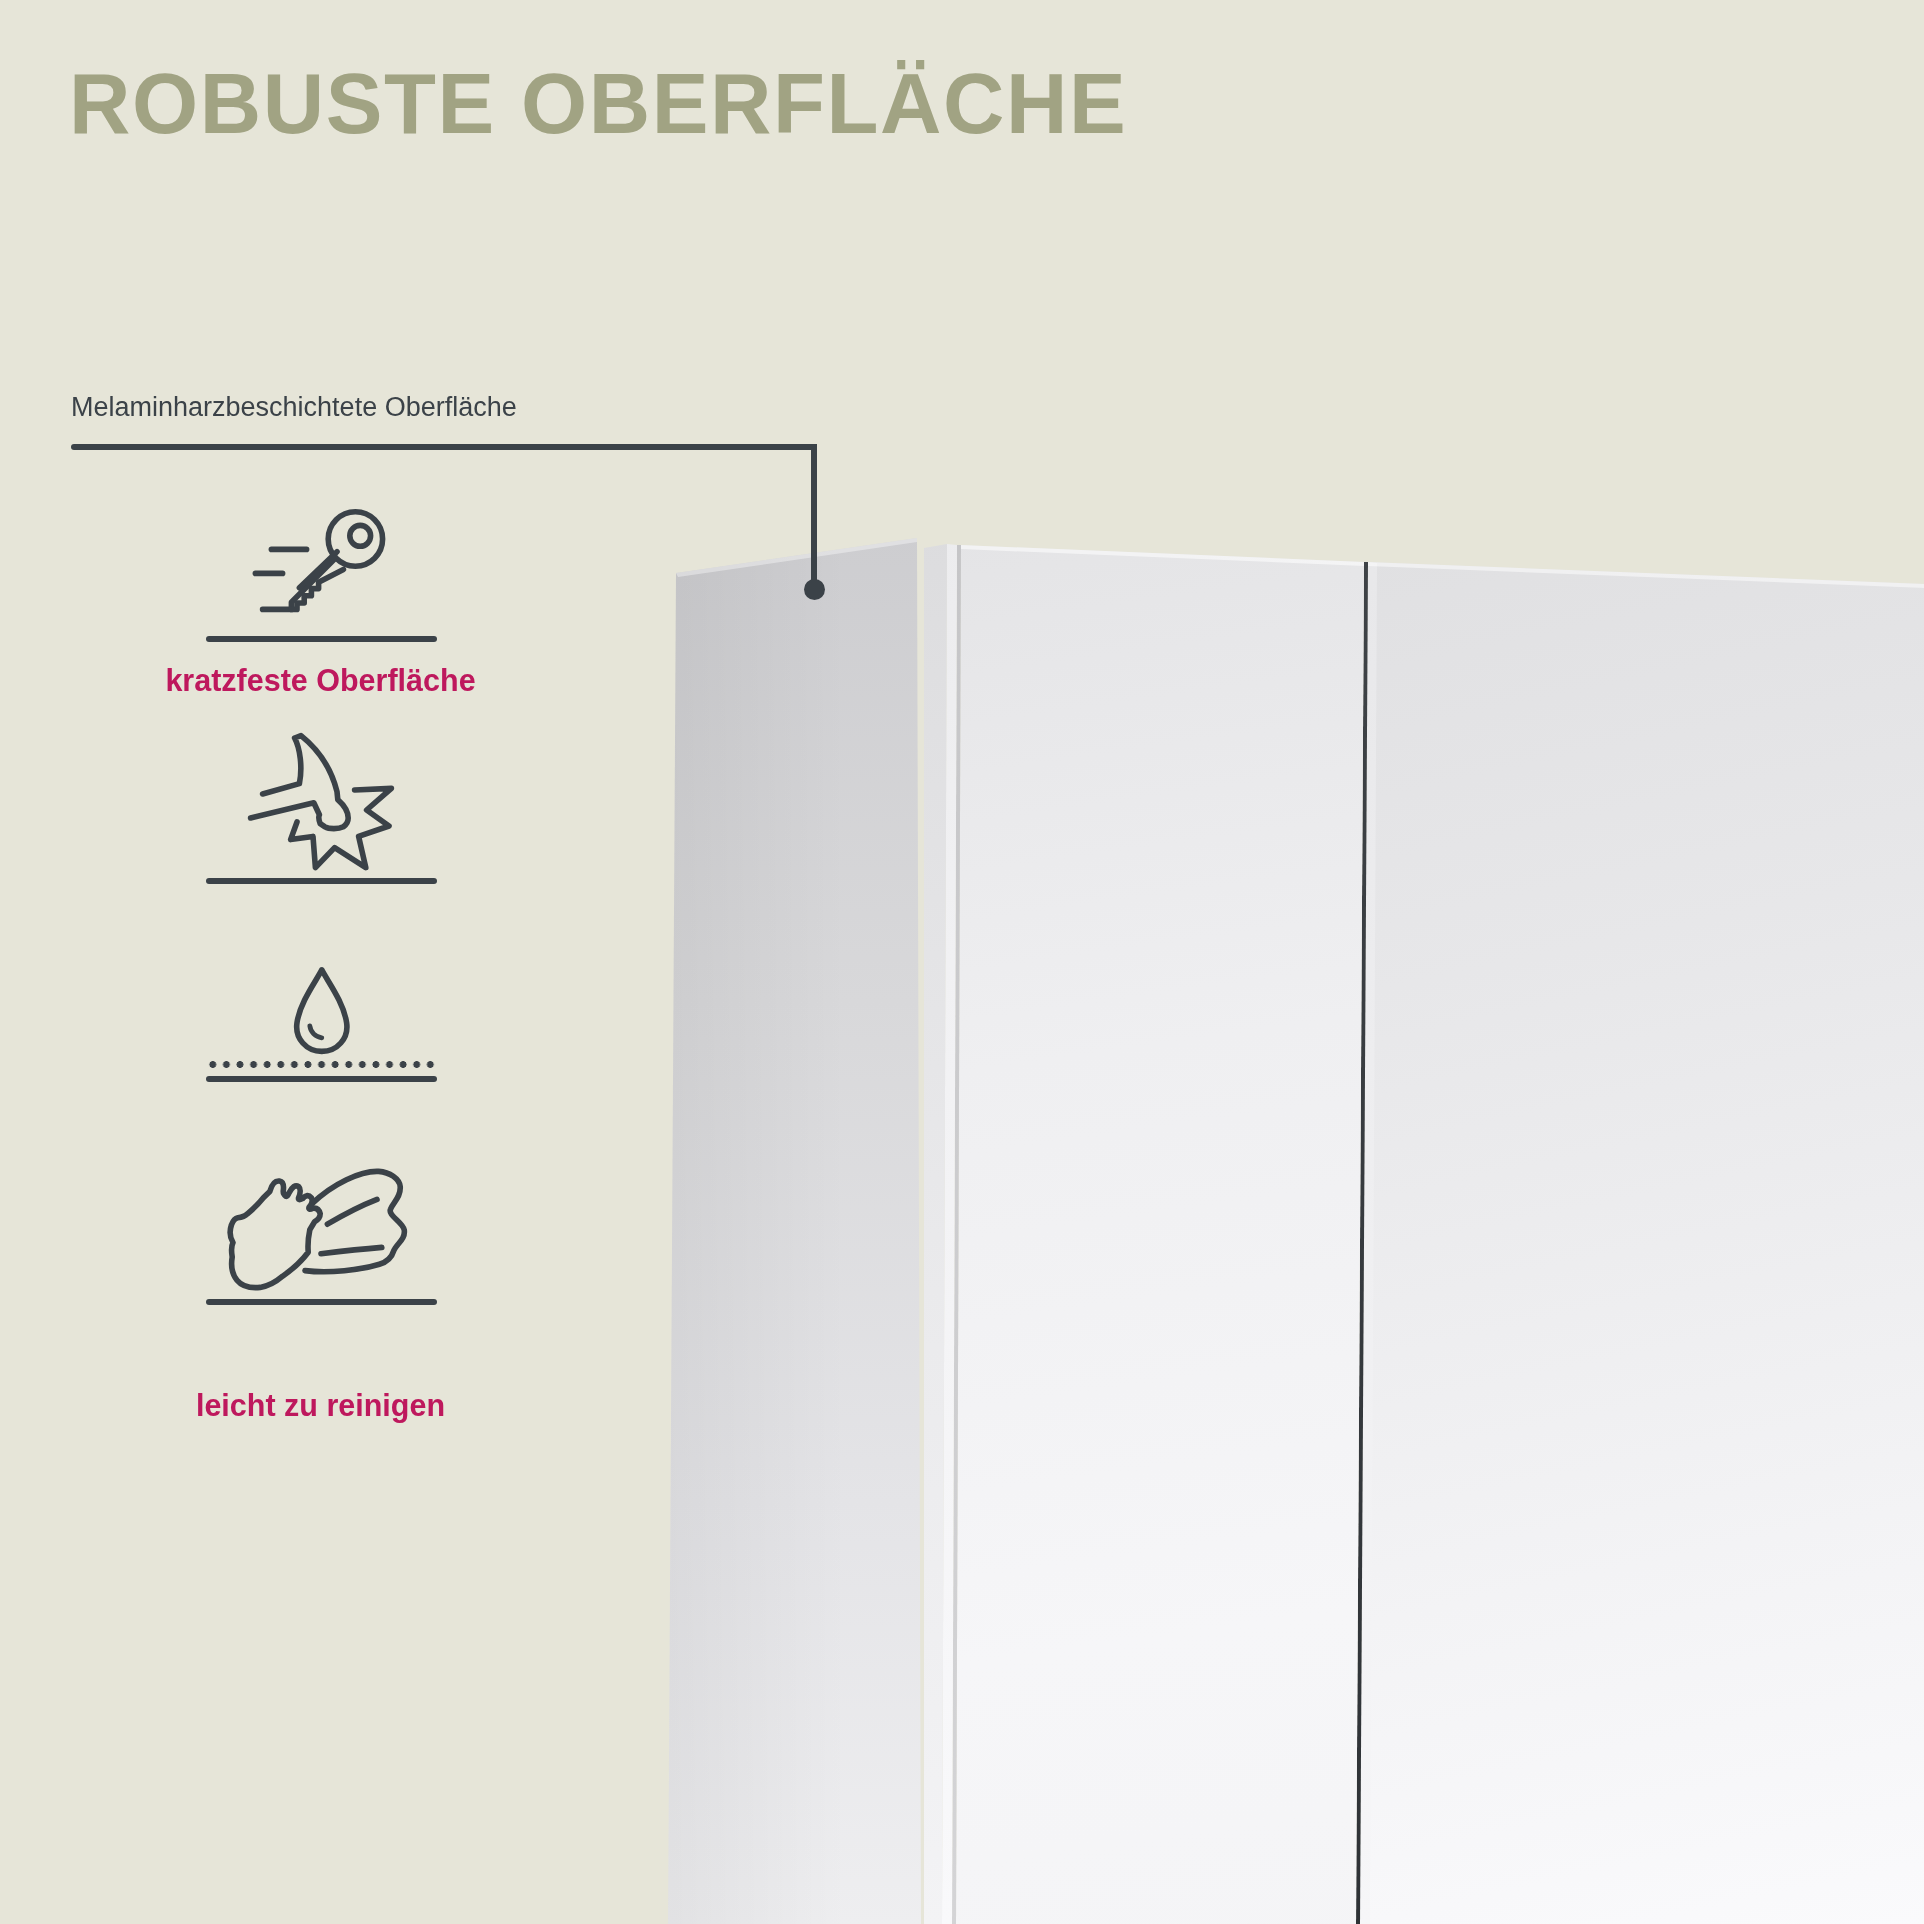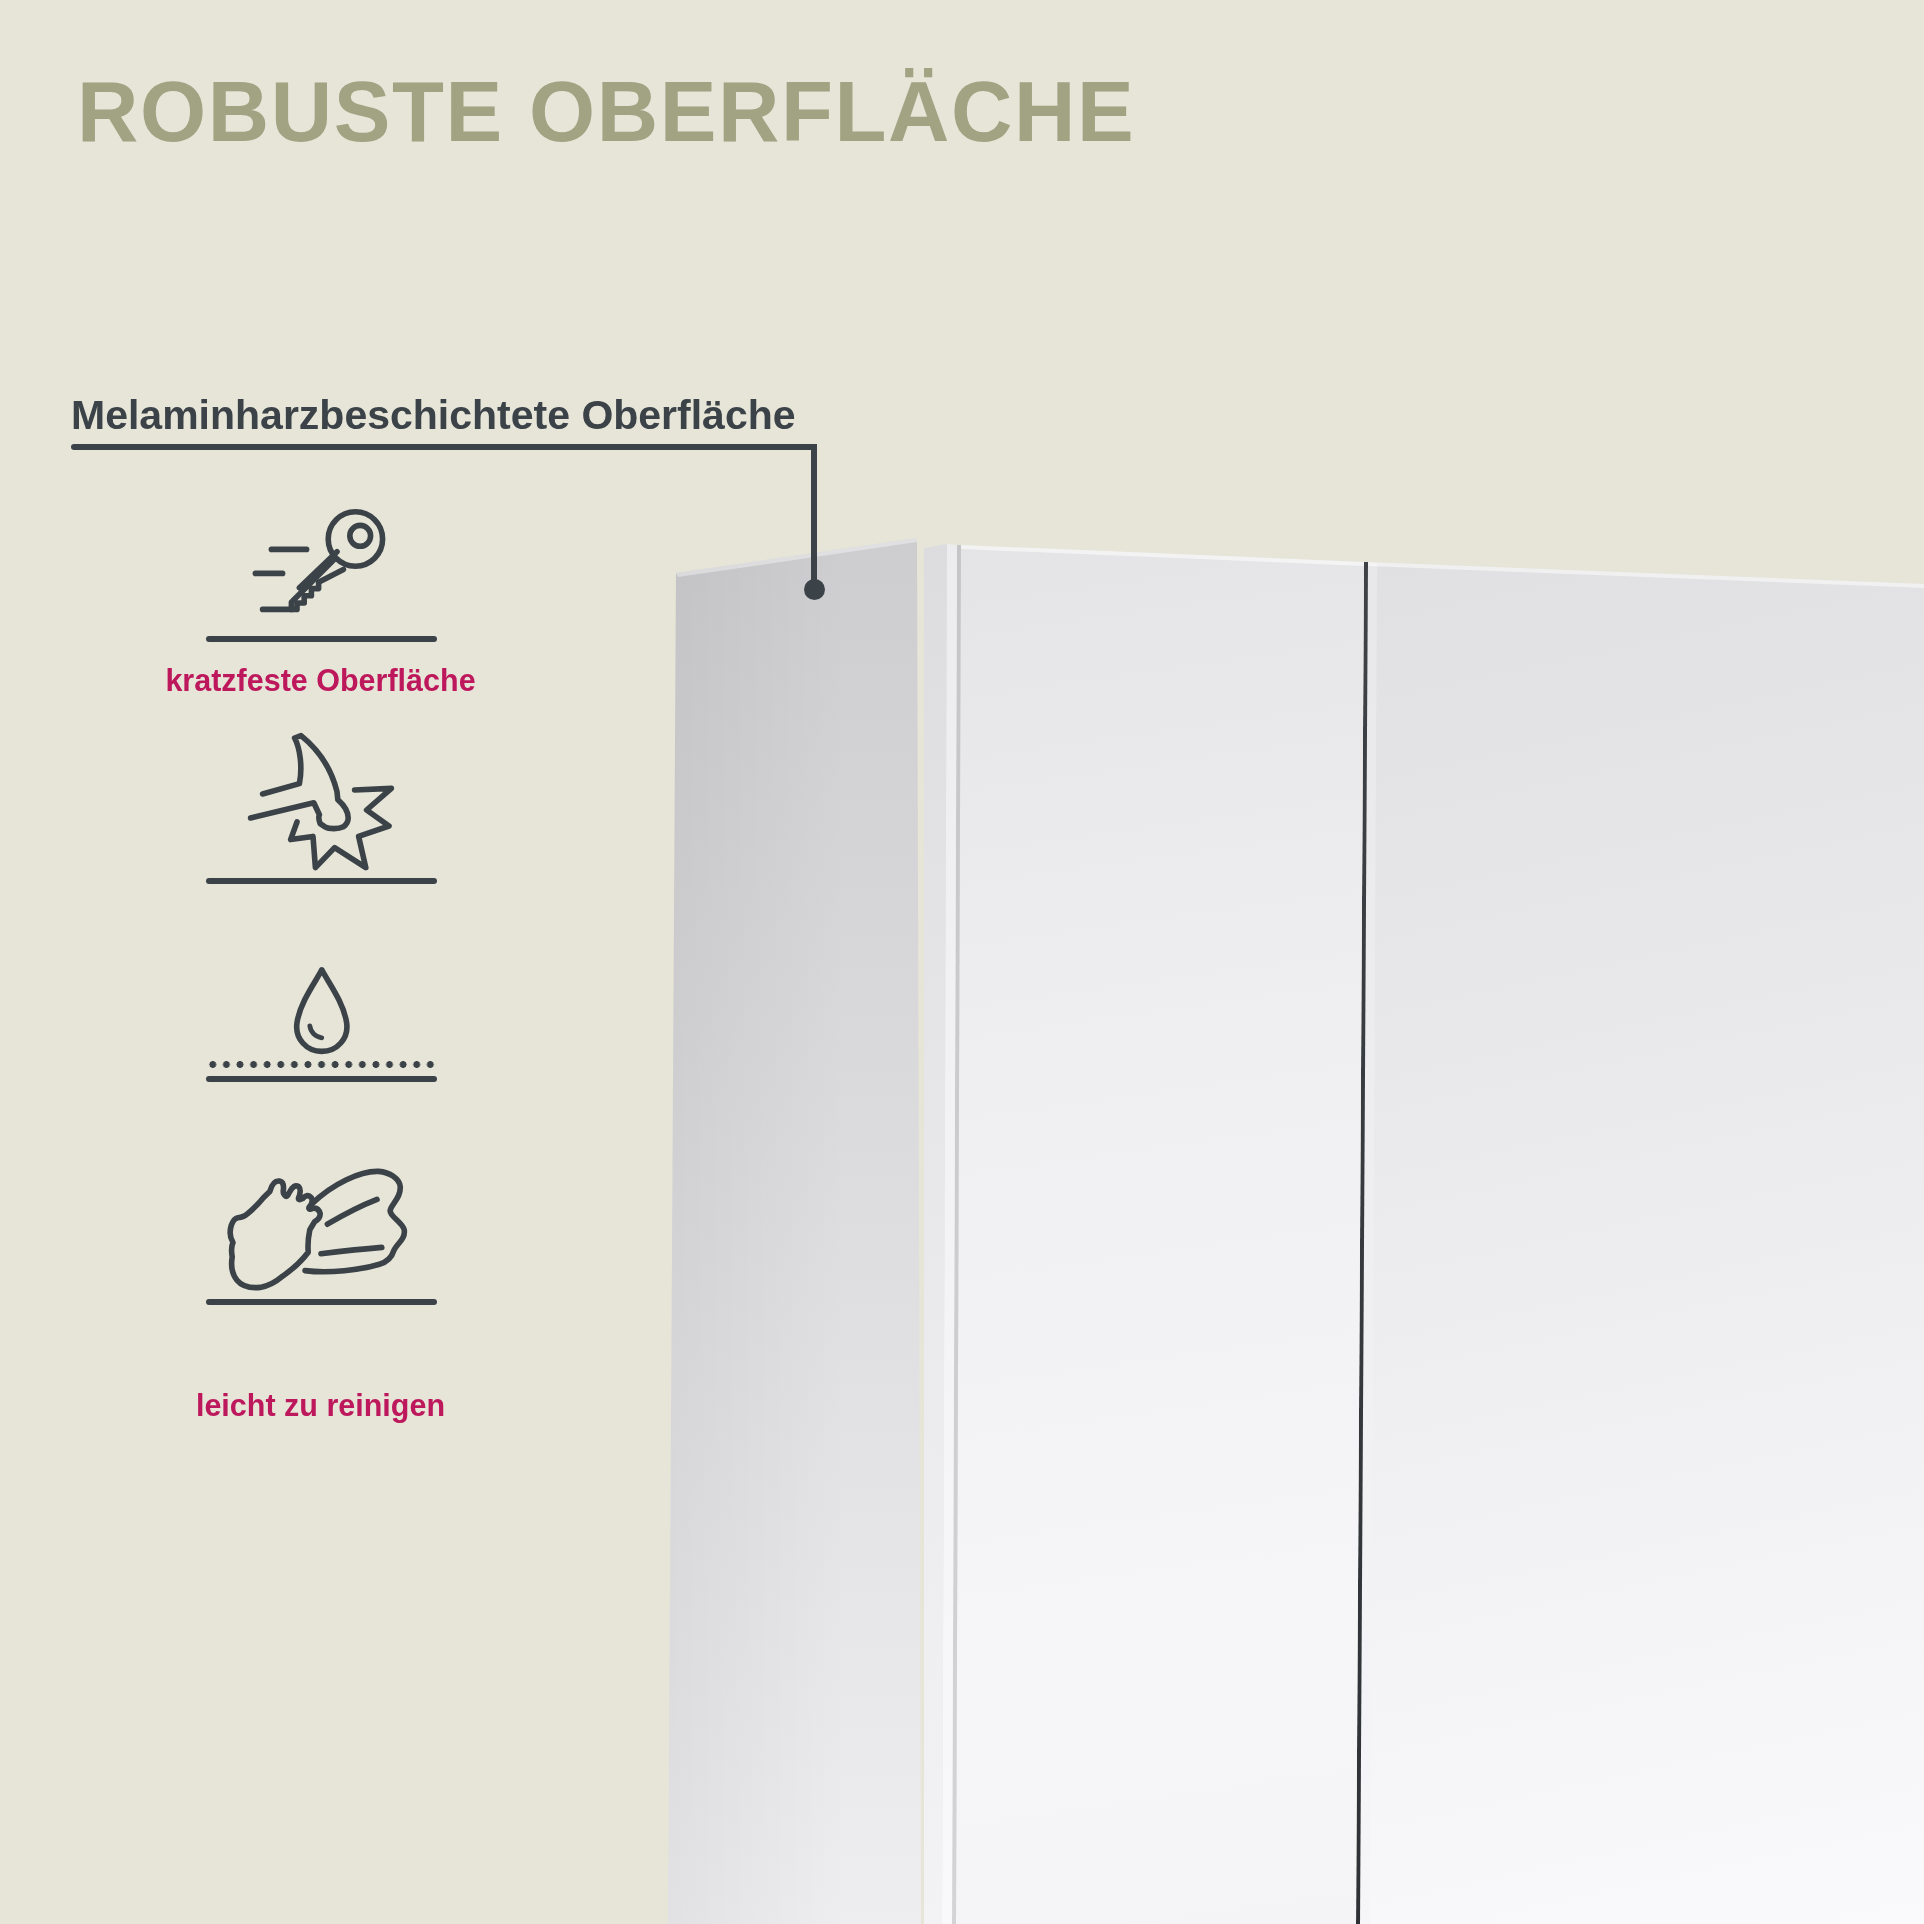--- a/index.html
+++ b/index.html
@@ -1,21 +1,21 @@
 <!DOCTYPE html>
 <html style="font-size:13px"><head>
 <meta charset="utf-8">
 <style>
   html,body{margin:0;padding:0;}
   body{width:1925px;height:1925px;font-family:"Liberation Sans",sans-serif;}
   .canvas{position:relative;width:1925px;height:1925px;background:#e6e5d8;overflow:hidden;}
 
   
   .page-title{
-    position:absolute;left:69px;top:61px;margin:8px;
+    position:absolute;left:69px;top:61px;margin:0;
     font-size:85px;line-height:1;font-weight:700;letter-spacing:1.6px;
     color:#a1a383;white-space:nowrap;
   }
 
   
   .cabinet{position:absolute;inset:0;}
   .piece{position:absolute;inset:0;}
   .side-panel{
     clip-path:polygon(676px 573px,917px 538px,921px 1925px,668px 1925px);
     background:
@@ -59,21 +59,21 @@
     background:linear-gradient(to bottom,#e2e2e4,#f6f6f8);
   }
   .door2-top-edge{
     clip-path:polygon(1368px 562px,1925px 584px,1925px 588px,1368px 566px);
     background:rgba(255,255,255,0.5);
   }
 
   
   .callout-label{
     position:absolute;left:71px;top:392px;
-    font-size:41px;font-weight:700;color:#3b4248;white-space:nowrap;
+    font-size:27px;font-weight:400;color:#3b4248;white-space:nowrap;
   }
   .callout-hline{position:absolute;left:71px;top:444px;width:746px;height:5.6px;background:#3b4248;border-radius:3.2px;}
   .callout-vline{position:absolute;left:811px;top:444px;width:5.6px;height:146px;background:#3b4248;}
   .callout-dot{position:absolute;left:804px;top:579px;width:21px;height:21px;border-radius:50%;background:#3b4248;}
 
   
   .icon-svg{position:absolute;}
   .icon-stroke{fill:none;stroke:#3b4248;stroke-width:7;stroke-linecap:round;stroke-linejoin:round;}
   .icon-fill-bg{fill:#e6e5d8;stroke:#3b4248;stroke-width:7;stroke-linejoin:round;}
   .divider{position:absolute;left:206px;width:231px;height:5.6px;background:#3b4248;border-radius:3.2px;}

